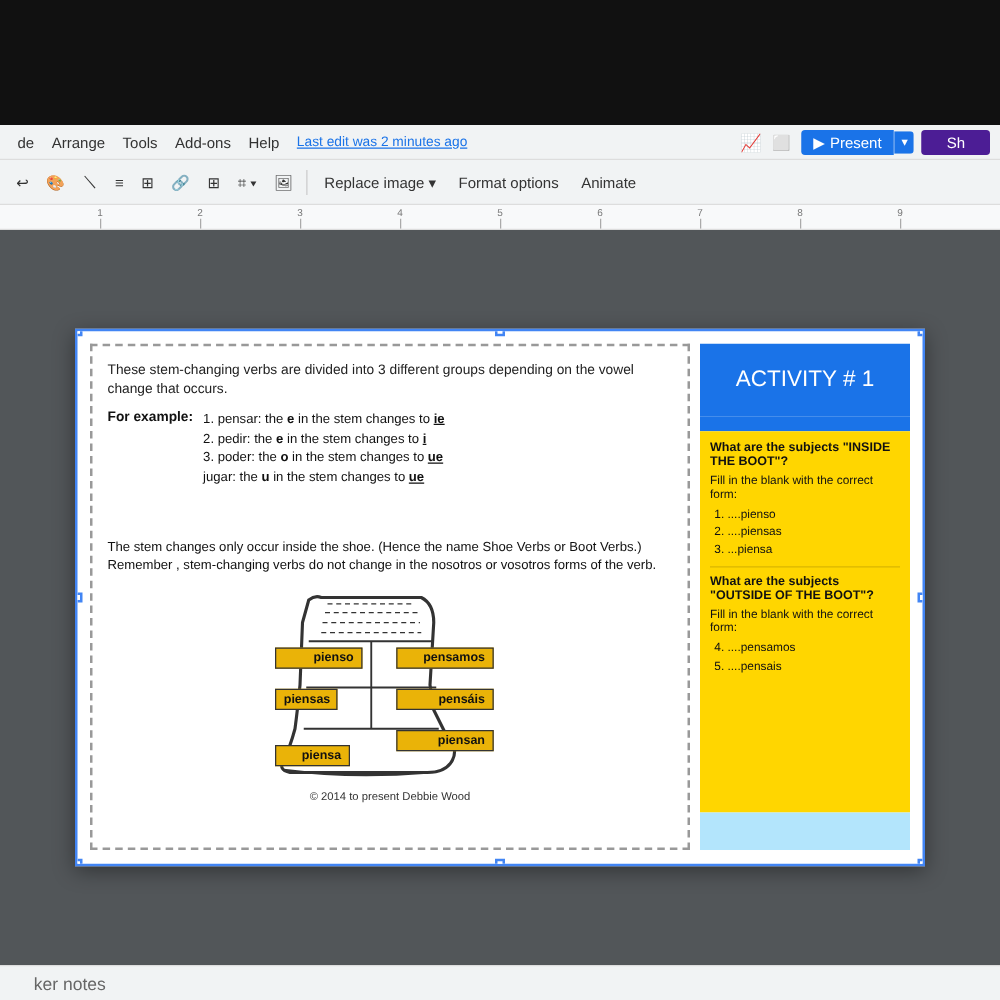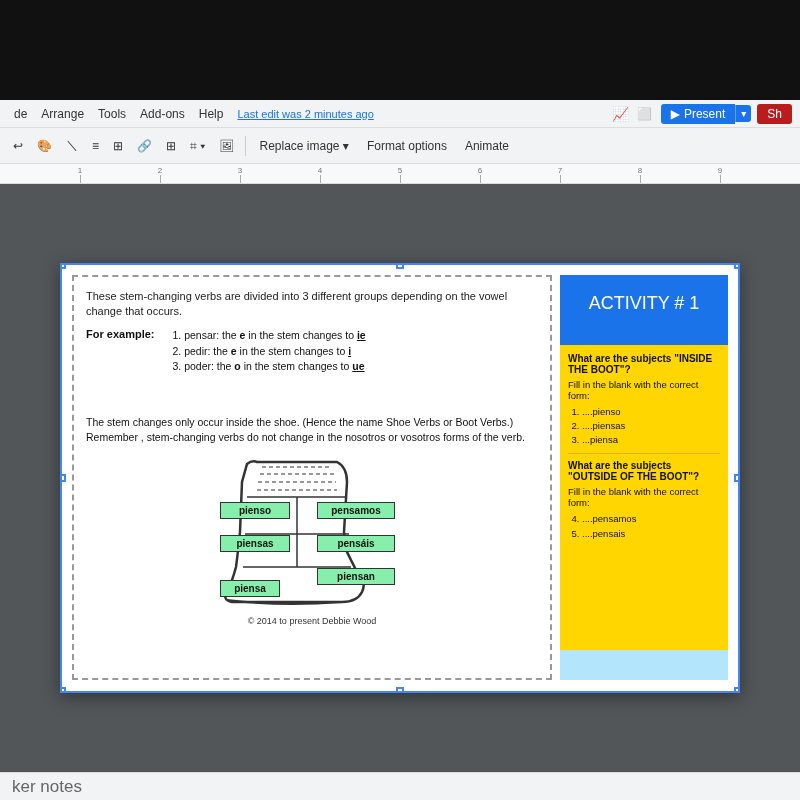--- a/index.html
+++ b/index.html
@@ -61,23 +61,23 @@
     }
     .present-arrow {
       background: #1a73e8;
       color: white;
       padding: 3px 5px;
       font-size: 10px;
       border-radius: 0 3px 3px 0;
       border-left: 1px solid rgba(255,255,255,0.3);
     }
     .share-btn {
-      background: #b91c1c;
+      background: #4c1d95;
       color: white;
-      padding: 3px 10px;
+      padding: 3px 20px;
       font-size: 12px;
       border-radius: 3px;
       margin-left: 6px;
     }
 
     
     .toolbar {
       width: 100%;
       height: 36px;
       background: #f1f3f4;
@@ -183,21 +183,21 @@
 
     .intro-text {
       font-size: 11px;
       color: #222;
       line-height: 1.4;
       margin-bottom: 8px;
     }
 
     .example-section {
       display: flex;
-      gap: 18px;
+      gap: 8px;
       margin-bottom: 4px;
     }
 
     .for-example {
       font-weight: bold;
       font-size: 11px;
       white-space: nowrap;
     }
 
     .example-list {
@@ -221,26 +221,26 @@
     }
 
     .boot-svg-container {
       position: relative;
       width: 220px;
       height: 160px;
     }
 
     .verb-box {
       position: absolute;
-      background: #86efac;
+      background: #eab308;
       border: 1.5px solid #333;
       padding: 2px 6px;
       font-size: 10px;
       font-weight: bold;
-      text-align: center;
+      text-align: right;
     }
 
     .copyright-text {
       text-align: center;
       font-size: 9px;
       color: #333;
       margin-top: 4px;
     }
 
     
@@ -293,22 +293,22 @@
     }
 
     
     .bottom-bar {
       width: 100%;
       height: 28px;
       background: #f1f3f4;
       border-top: 1px solid #ddd;
       display: flex;
       align-items: center;
-      padding: 0 12px;
-      font-size: 17px;
+      padding: 0 27px;
+      font-size: 14px;
       color: #666;
     }
 
     .bold { font-weight: bold; }
     .underline { text-decoration: underline; }
 
     
     .ruler-content {
       position: absolute;
       top: 0; left: 0; right: 0; bottom: 0;
@@ -418,20 +418,21 @@
 
     <div class="slide-main-content">
       <p class="intro-text">These stem-changing verbs are divided into 3 different groups depending on the vowel change that occurs.</p>
 
       <div class="example-section">
         <span class="for-example bold">For example:</span>
         <div class="example-list">
           <div>1.  pensar:   the <span class="bold">e</span> in the stem changes to <span class="bold underline">ie</span></div>
           <div>2.  pedir:     the <span class="bold">e</span> in the stem changes to <span class="bold underline">i</span></div>
           <div>3.  poder:    the <span class="bold">o</span> in the stem changes to <span class="bold underline">ue</span></div>
+          <div>     jugar:    the <span class="bold">u</span> in the stem changes to <span class="bold underline">ue</span></div>
         </div>
       </div>
 
       <p class="stem-text">The stem changes only occur inside the shoe. (Hence the name Shoe Verbs or Boot Verbs.)    Remember , stem-changing verbs do not change in the nosotros or vosotros forms of the verb.</p>
 
       <div class="boot-diagram">
         <div class="boot-svg-container">
           
           <svg width="220" height="155" viewBox="0 0 220 155">
 
@@ -447,21 +448,21 @@
             <line x1="45" y1="45" x2="145" y2="45" stroke="#333" stroke-width="1.5"></line>
             <line x1="43" y1="82" x2="147" y2="82" stroke="#333" stroke-width="1.5"></line>
             <line x1="41" y1="115" x2="149" y2="115" stroke="#333" stroke-width="1.5"></line>
 
             <line x1="95" y1="45" x2="95" y2="115" stroke="#333" stroke-width="1.5"></line>
           </svg>
 
           
           <div class="verb-box" style="left:18px; top:50px; width:70px;">pienso</div>
           <div class="verb-box" style="left:115px; top:50px; width:78px;">pensamos</div>
-          <div class="verb-box" style="left:18px; top:83px; width:70px;">piensas</div>
+          <div class="verb-box" style="left:18px; top:83px; width:50px;">piensas</div>
           <div class="verb-box" style="left:115px; top:83px; width:78px;">pensáis</div>
           <div class="verb-box" style="left:18px; top:128px; width:60px;">piensa</div>
           <div class="verb-box" style="left:115px; top:116px; width:78px;">piensan</div>
         </div>
       </div>
 
       <p class="copyright-text">© 2014 to present Debbie Wood</p>
     </div>
 
     <div class="activity-panel">

